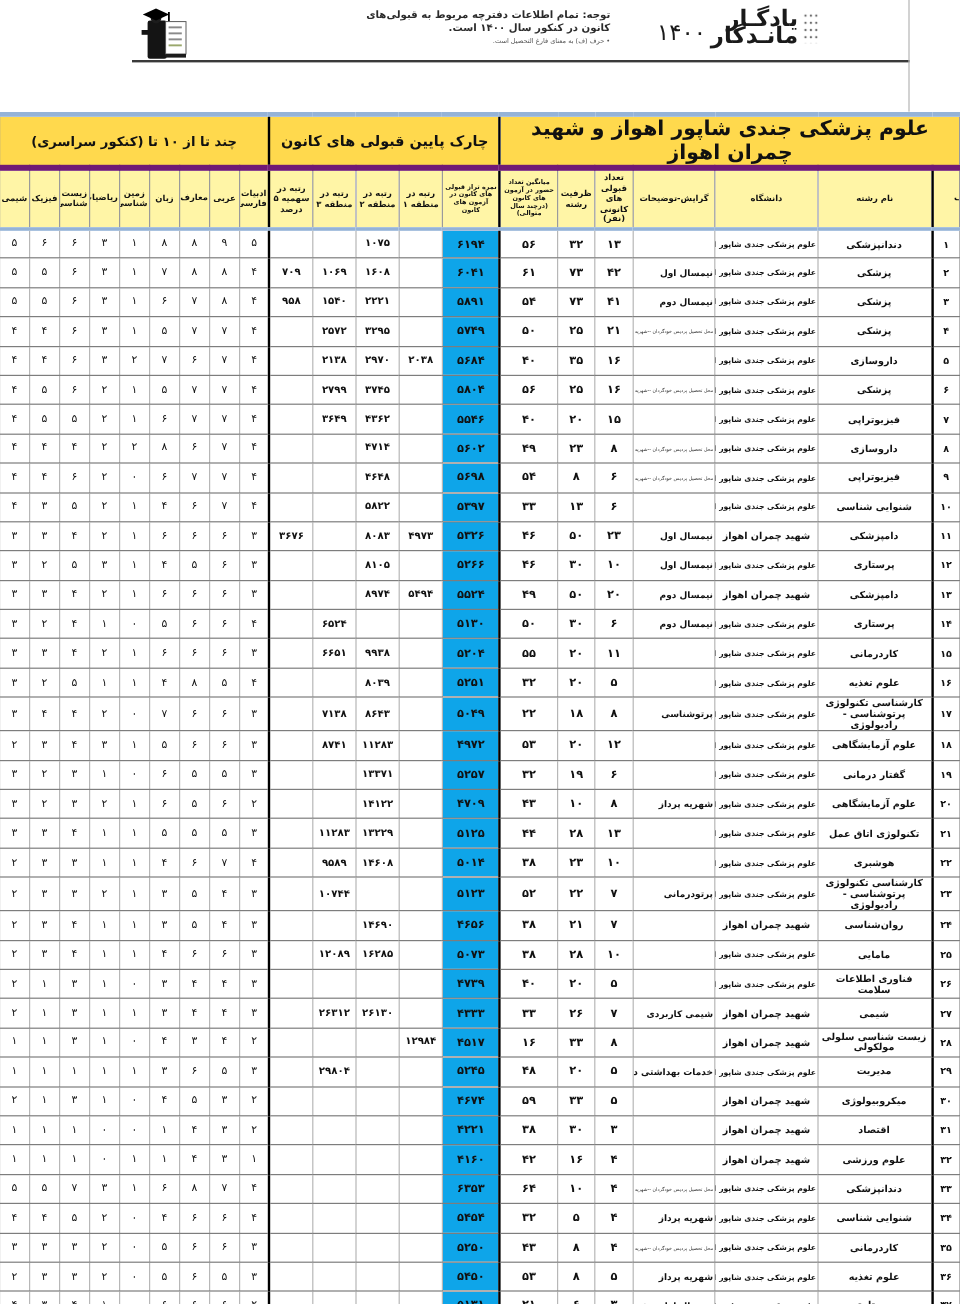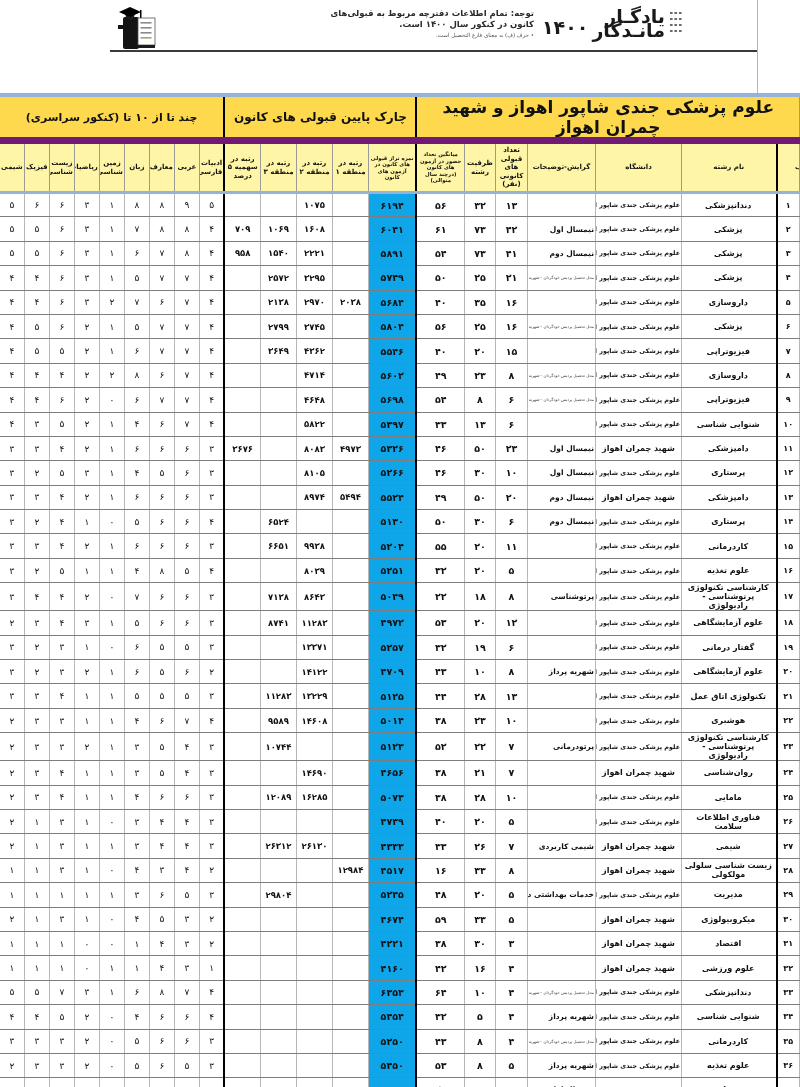--- a/index.html
+++ b/index.html
@@ -9,34 +9,34 @@
     position:relative;direction:rtl;
   }
   
   .page-header{position:absolute;top:0;left:0;width:800px;height:93px;background:#fff;}
   .header-rule{position:absolute;top:50px;left:110px;width:648px;height:2px;background:#3a3a3a;}
   .edge-vline{position:absolute;top:0;left:757px;width:1px;height:93px;background:#b5b5b5;}
   .mascot{position:absolute;top:5px;left:113px;width:54px;height:46px;}
   .brand{position:absolute;top:8px;right:118px;display:flex;flex-direction:row;align-items:center;gap:4px;}
   .brand-dots{width:13px;height:26px;background:radial-gradient(circle,#6d6d6d 1.1px,transparent 1.2px);background-size:4.5px 6px;}
   .brand-words{display:flex;flex-direction:column;line-height:14px;font-weight:bold;font-size:19px;color:#1a1a1a;letter-spacing:0;}
-  .brand-year{font-weight:bold;font-size:19px;color:#1a1a1a;margin-top:8px;}
+  .brand-year{font-weight:normal;font-size:19px;color:#1a1a1a;margin-top:8px;margin-left:31px;}
   .brand-notes{display:flex;flex-direction:column;align-items:flex-start;margin-right:4px;max-width:230px;}
   .note-main{font-size:8.5px;font-weight:bold;color:#2b2b2b;line-height:11px;}
   .note-sub{font-size:5.5px;color:#555;margin-top:2px;}
   
   .tbl-wrap{position:absolute;top:93px;left:0;width:800px;height:994px;overflow:hidden;}
   table{border-collapse:collapse;table-layout:fixed;width:800px;}
   col.c-radif{width:23px;} col.c-major{width:95px;} col.c-univ{width:86px;}
   col.c-note{width:68px;} col.c-adm{width:32px;} col.c-cap{width:31px;} col.c-avg{width:48px;}
   col.c-score{width:48px;} col.c-r1{width:36px;} col.c-r2{width:36px;} col.c-r3{width:36px;} col.c-r5{width:36px;}
   col.c-sub{width:25px;}
   th,td{border:1px solid #9a9a9a;padding:0 1px;overflow:hidden;}
   tr.title-row th{
-    border-top:4px solid #95b3d7;border-bottom:7px solid #701a75;
+    border-top:4px solid #95b3d7;border-bottom:5px solid #701a75;
     height:36px;background:#ffd94d;font-weight:bold;color:#111;vertical-align:middle;text-align:center;margin-left:15px;
   }
   th.main-title{font-size:17px;background:#ffd94d;}
   th.sec-title{font-size:12px;background:#ffe15e;}
   th.sec-title.small{font-size:11px;}
   tr.head-row th{
     height:47px;background:#fff5a6;font-weight:bold;color:#111;
     font-size:7px;line-height:8.5px;text-align:center;vertical-align:middle;
     border-bottom:3px solid #95b3d7;
   }

